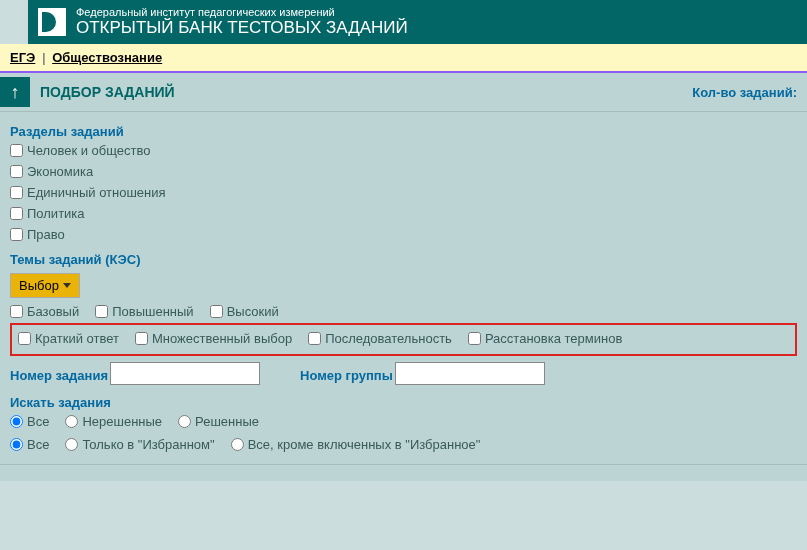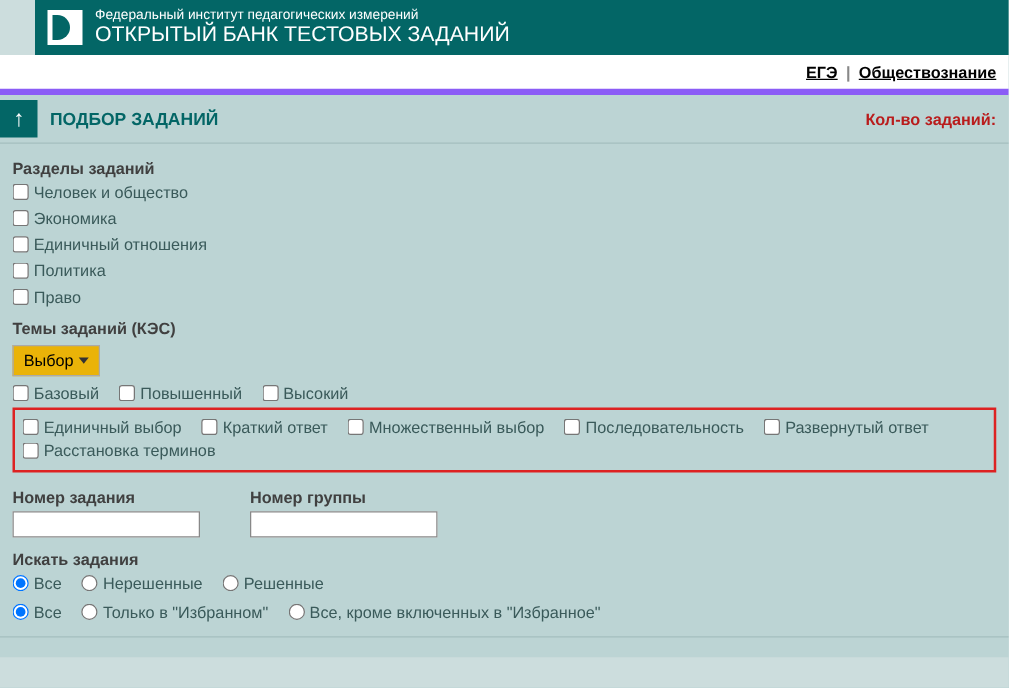--- a/index.html
+++ b/index.html
@@ -33,26 +33,25 @@
   }
   .header-text .sub {
     font-size: 11px;
     font-weight: normal;
   }
   .header-text .main {
     font-size: 17px;
     font-weight: normal;
   }
   .breadcrumb {
-    background: #ffffff;
+    background: #fef9c3;
     padding: 6px 10px;
     font-size: 13px;
     font-weight: bold;
-    border-bottom: 5px solid #8b5cf6;
-    text-align: right;
+    border-bottom: 2px solid #8b5cf6;
   }
   .breadcrumb a {
     color: #000;
     text-decoration: underline;
   }
   .breadcrumb .sep { margin: 0 3px; color: #888; }
   .page {
     background: #bcd4d4;
     padding: 0;
   }
@@ -73,30 +72,30 @@
     background: #036666;
     display: flex; align-items: center; justify-content: center;
     color: #fff; font-size: 18px; font-weight: bold;
   }
   .title-left h2 {
     color: #036666;
     font-size: 14px;
     font-weight: bold;
   }
   .count-label {
-    color: #b91c1c;
+    color: #0369a1;
     font-size: 13px;
     font-weight: bold;
   }
   .content { padding: 6px 10px 10px 10px; }
   .section-label {
     font-weight: bold;
     font-size: 13px;
     margin: 6px 0 2px 0;
-    color: #404040;
+    color: #0369a1;
   }
   .opt-row, .opt-inline {
     color: #3a5a5a;
     font-size: 13px;
     padding: 2px 0;
   }
   .opt-inline { display: flex; flex-wrap: wrap; gap: 4px 16px; }
   .opt-inline label, .opt-row label { display: inline-flex; align-items: center; gap: 4px; color:#3a5a5a;}
   input[type=checkbox], input[type=radio] { margin: 0; }
   .select-btn {
@@ -113,21 +112,21 @@
   .highlight-box {
     border: 2px solid #d22;
     padding: 4px 6px 6px 6px;
     margin: 2px 0 6px 0;
   }
   .num-inputs {
     display: flex;
     gap: 40px;
     margin-top: 2px;
   }
-  .num-inputs .col { display: flex; flex-direction: column; gap: 2px; }
+  .num-inputs .col { display: flex; flex-direction: row; gap: 2px; }
   .num-inputs input[type=text] {
     width: 150px;
     padding: 2px 4px;
     border: 1px solid #888;
     font-size: 13px;
   }
   .footer-btns {
     display: flex;
     justify-content: flex-end;
     gap: 8px;
@@ -209,37 +208,29 @@
       <label>
           <input type="checkbox" style="">
           <span>Высокий</span>
         </label>
     </div>
 
     <div class="highlight-box">
       <div class="opt-inline">
         <label>
             <input type="checkbox" style="">
-            <span>Единичный выбор</span>
-          </label>
-        <label>
-            <input type="checkbox" style="">
             <span>Краткий ответ</span>
           </label>
         <label>
             <input type="checkbox" style="">
             <span>Множественный выбор</span>
           </label>
         <label>
             <input type="checkbox" style="">
             <span>Последовательность</span>
-          </label>
-        <label>
-            <input type="checkbox" style="">
-            <span>Развернутый ответ</span>
           </label>
         <label>
             <input type="checkbox" style="">
             <span>Расстановка терминов</span>
           </label>
       </div>
     </div>
 
     <div class="num-inputs">
       <div class="col">

